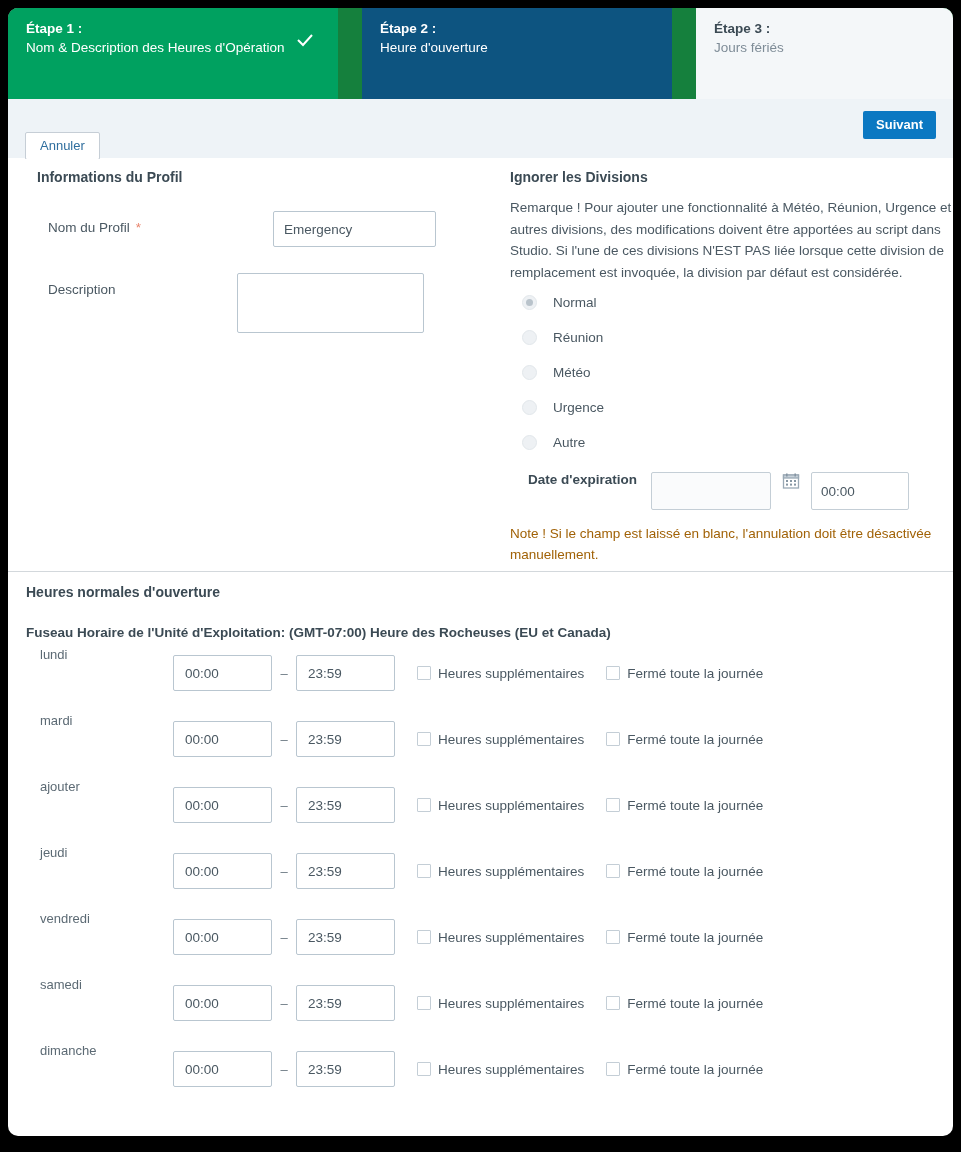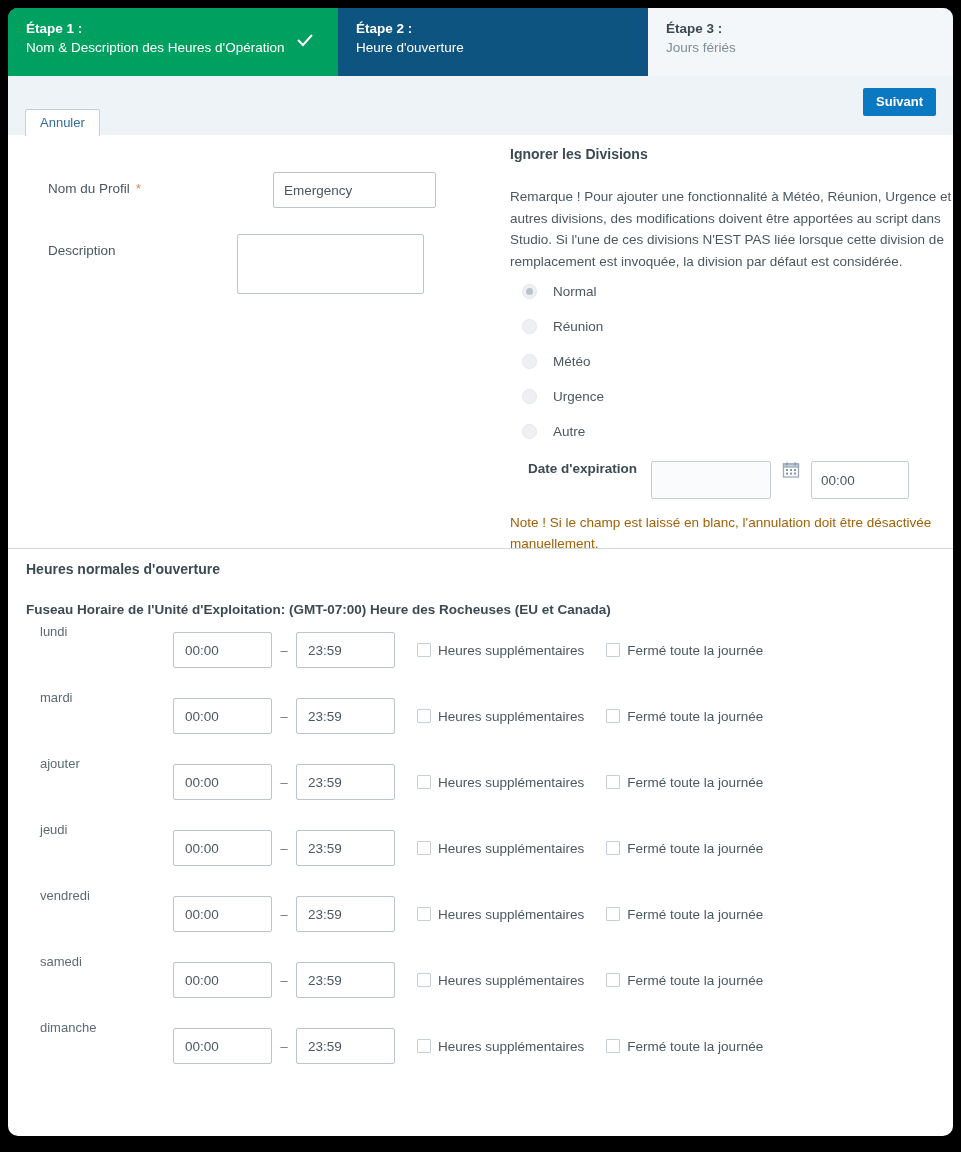--- a/index.html
+++ b/index.html
@@ -23,22 +23,23 @@
     height: 1128px;
     background: #ffffff;
     border-radius: 10px;
     overflow: hidden;
   }
 
   
   .stepper {
     display: flex;
     width: 100%;
-    height: 68px;
+    height: 91px;
     background: #15803d;
+    gap: 24px;
   }
   .step {
     padding: 11px 18px 0 18px;
     box-sizing: border-box;
     position: relative;
     display: flex;
     align-items: flex-start;
   }
   .step-text { flex: 1 1 auto; }
   .step-num {
@@ -179,21 +180,21 @@
   }
 
   
   .right-col {
     position: absolute;
     left: 502px;
     top: 10px;
     width: 452px;
   }
   .note-text {
-    margin-top: 24px;
+    margin-top: 12px;
     font-size: 13.5px;
     line-height: 21.5px;
     color: #4a5862;
   }
   .radio-list { margin-top: 2px; padding-left: 12px; }
   .radio-row {
     display: flex;
     align-items: center;
     height: 35px;
   }
@@ -376,20 +377,21 @@
     </div>
 
     <div class="toolbar">
       <button class="btn-cancel">Annuler</button>
       <button class="btn-next">Suivant</button>
     </div>
 
     <div class="top-section">
 
       <div class="left-col">
+        <div class="sec-title">Informations du Profil</div>
 
         <div class="field-row">
           <div class="field-label">
             <span>Nom du Profil</span><span class="req-star">*</span>
           </div>
           <input class="txt-input" type="text" value="Emergency" style="">
         </div>
 
         <div class="field-row">
           <div class="field-label">Description</div>

